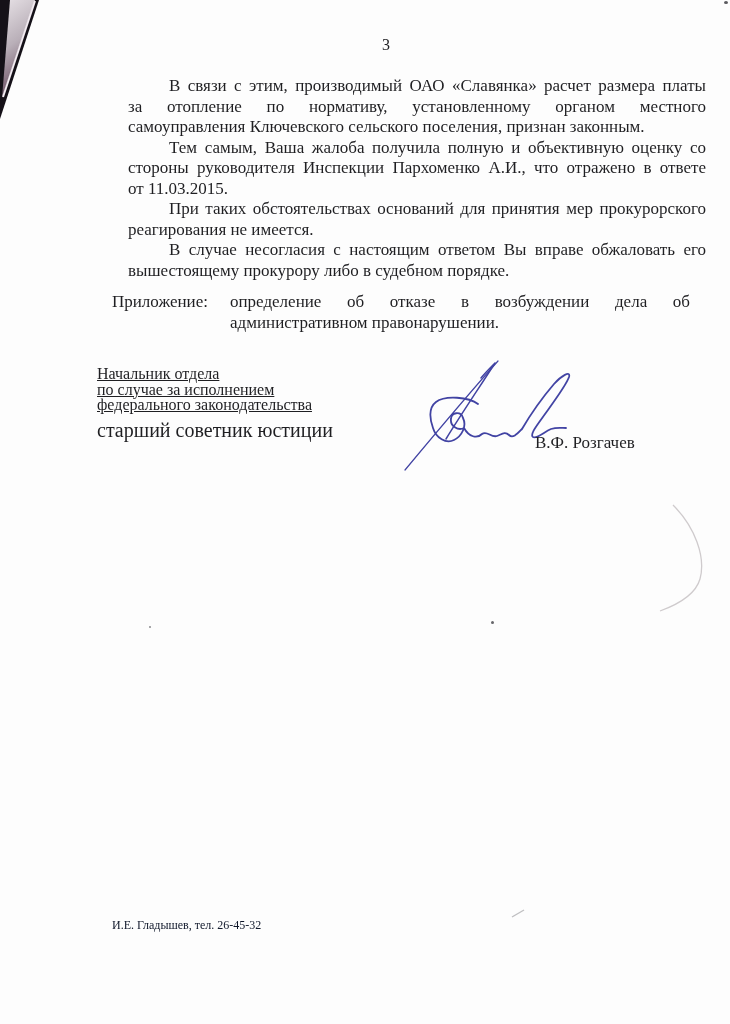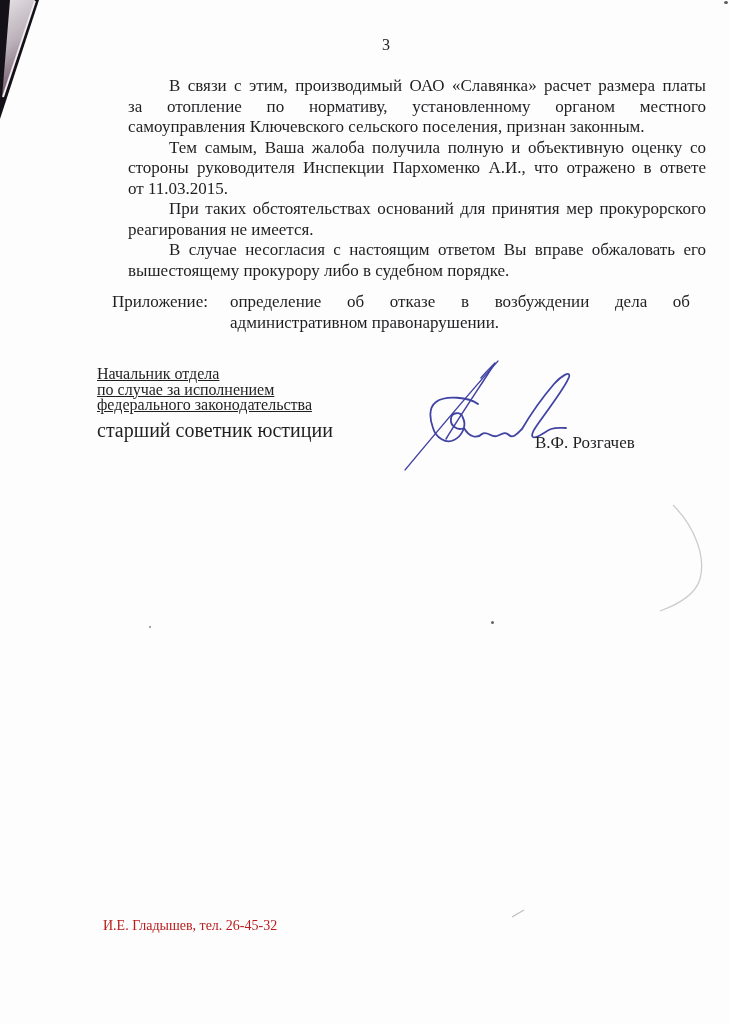--- a/index.html
+++ b/index.html
@@ -47,22 +47,22 @@
   }
   .signer{
     position:absolute;left:535px;top:420px;width:143px;
     font-size:17px;text-align:left;margin-top:13px;
   }
   .sigsvg{
     position:absolute;left:330px;top:340px;width:260px;height:160px;
   }
   
   .footer{
-    position:absolute;left:103px;top:918px;
-    font-size:14px;color:#b91c1c;
+    position:absolute;left:112px;top:918px;
+    font-size:12px;color:#0f172a;
   }
   
   .corner{position:absolute;left:0;top:0;width:46px;height:126px;}
   .arc{position:absolute;left:640px;top:495px;width:80px;height:125px;}
   .scratch{position:absolute;left:510px;top:906px;width:18px;height:14px;}
   .speck{position:absolute;border-radius:50%;}
   .speck.s1{left:724px;top:1px;width:4px;height:3px;background:#5a5a5e;}
   .speck.s2{left:491px;top:621px;width:3px;height:3px;background:#66666a;}
   .speck.s3{left:149px;top:626px;width:2px;height:2px;background:#8a8a8e;}
 </style>

